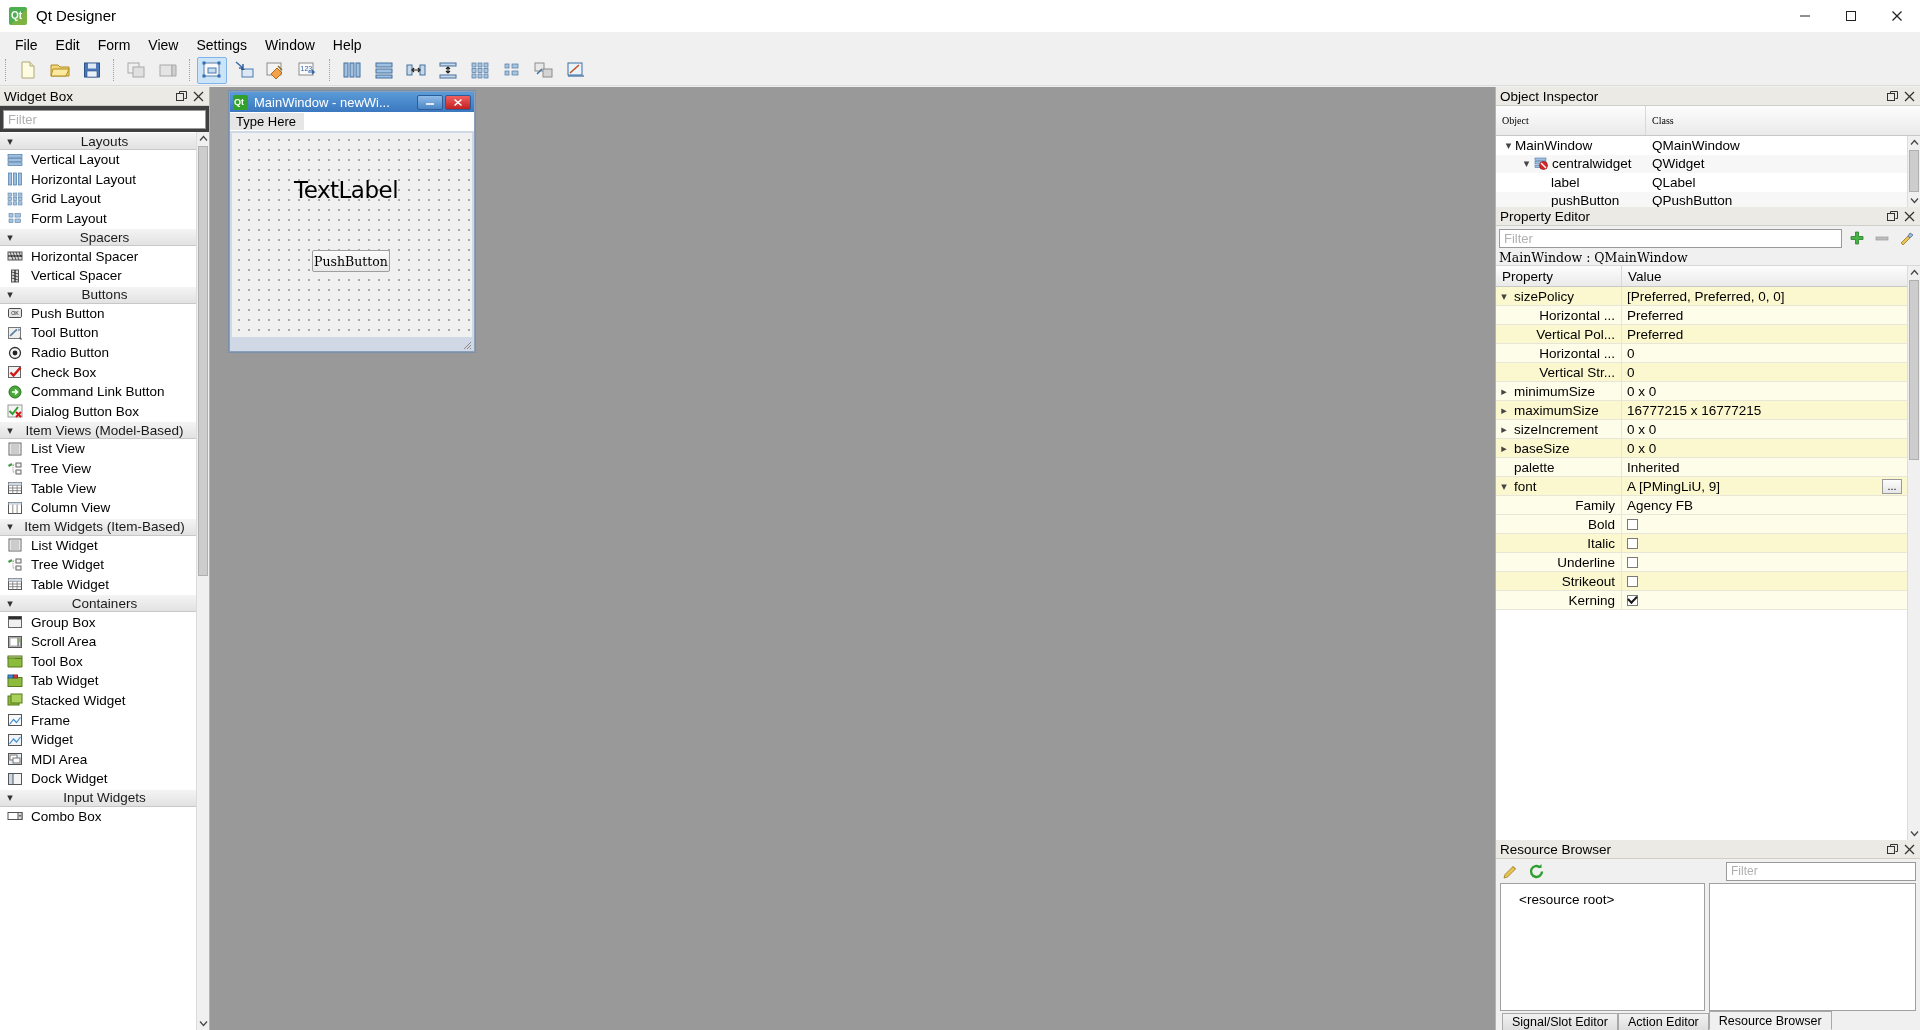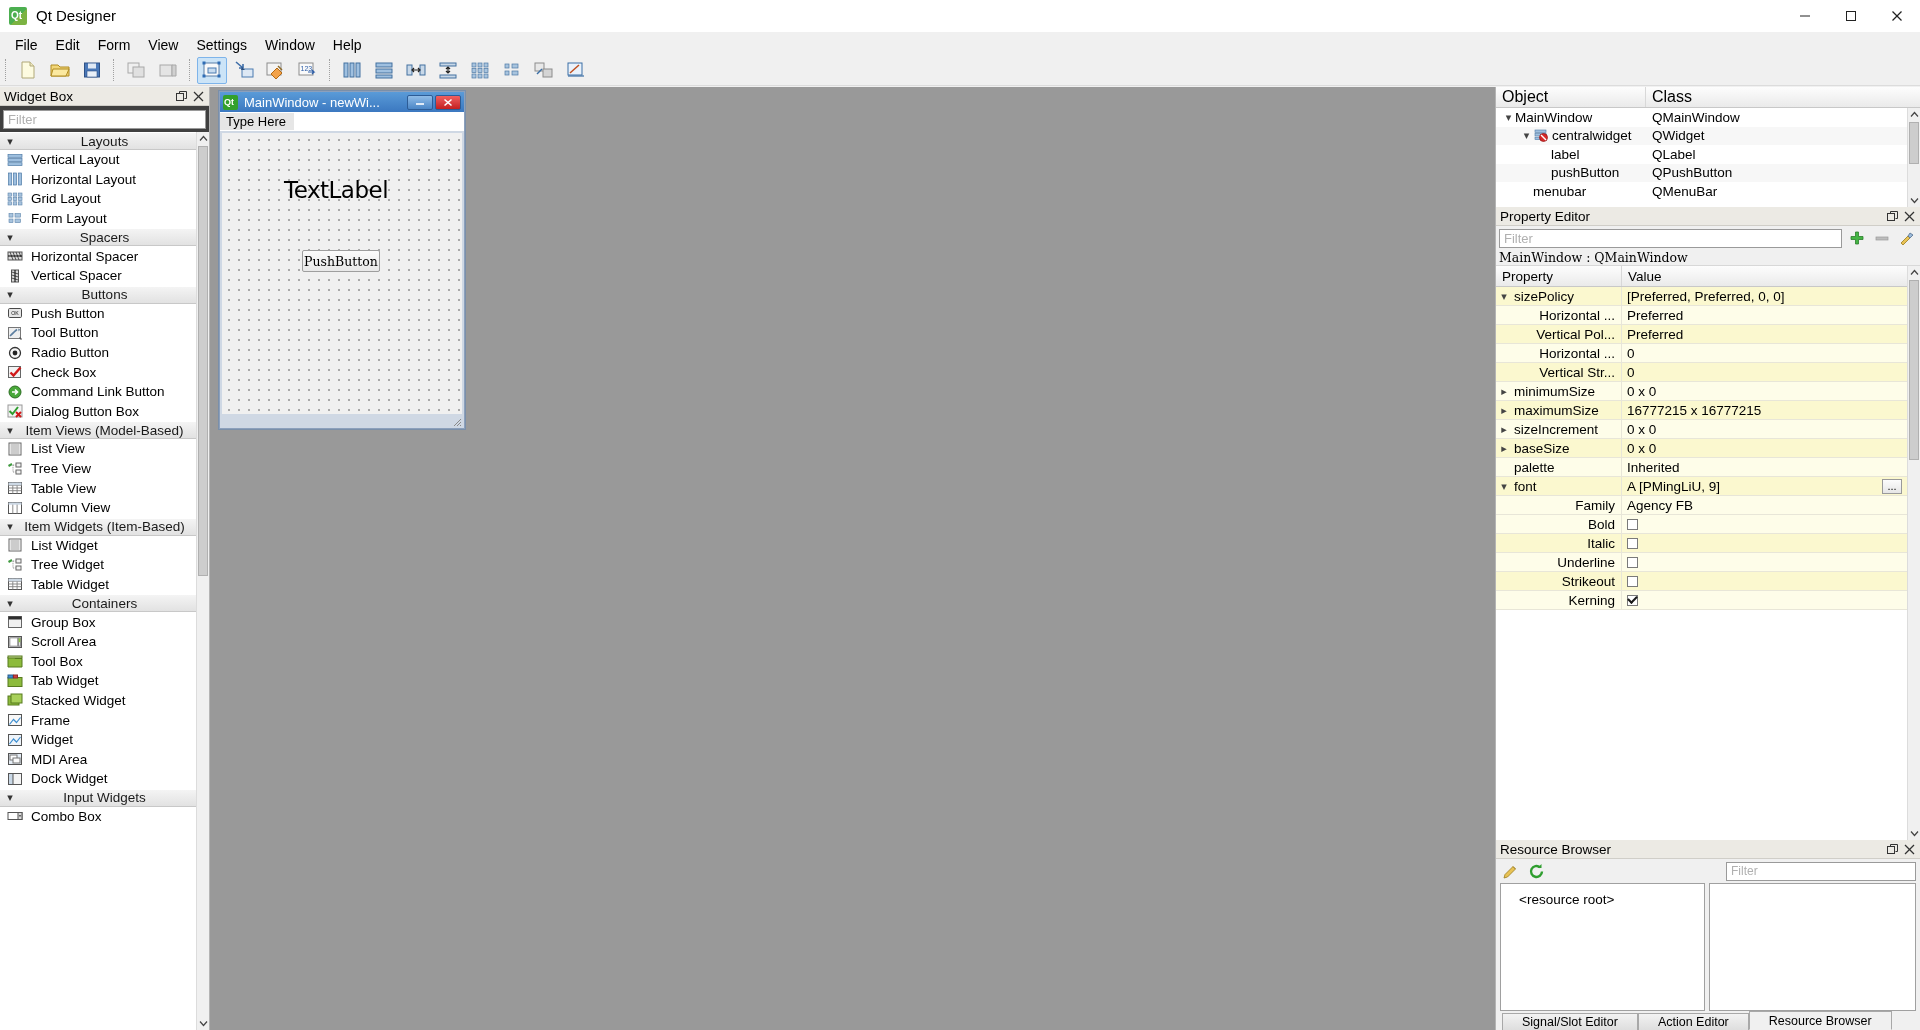--- a/index.html
+++ b/index.html
@@ -87,21 +87,21 @@
   #wb-sb { position:absolute; right:0; top:0; bottom:0; width:13px; background:#f0f0f0;
            border-left:1px solid #dcdcdc; }
   #wb-sb .sb-up, #wb-sb .sb-dn { height:13px; display:flex; align-items:center; justify-content:center; }
   #wb-sb .sb-thumb { position:absolute; left:1px; right:1px; background:#cdcdcd; border:1px solid #b0b0b0; }
 
   
   #canvas { flex:1; background:#999999; position:relative; overflow:hidden; }
 
   
   #form {
-    position:absolute; left:9px; top:4px; width:246px; height:338px;
+    position:absolute; left:19px; top:4px; width:246px; height:261px;
     background:#cfd8e4; border:1px solid #8ca0bc;
     box-shadow:0 0 0 1px #7a8fa9;
   }
   #form-tb {
     height:20px; background:linear-gradient(#5a9bd8,#3b78c0);
     display:flex; align-items:center; padding-left:3px; position:relative;
   }
   #form-tb .f-ico { width:15px; height:15px; background:#33a02c; border-radius:2px;
                     position:relative; margin-right:6px; flex:none; }
   #form-tb .f-ico:after { content:"Qt"; position:absolute; left:1px; top:0;
@@ -131,22 +131,22 @@
     font-size:12.5px; color:#000; font-family:"DejaVu Serif", serif;
   }
   #form-grip { position:absolute; right:2px; bottom:2px; width:12px; height:12px; }
 
   
   #rightcol { width:425px; background:#f0f0f0; display:flex; flex-direction:column;
               border-left:1px solid #b4b4b4; }
 
   
   #objinspector { height:120px; display:flex; flex-direction:column; }
-  .tree-head { height:21px; display:flex; background:linear-gradient(#fdfdfd,#eaeaea);
-               border-bottom:1px solid #c8c8c8; font-size:16px; }
+  .tree-head { height:30px; display:flex; background:linear-gradient(#fdfdfd,#eaeaea);
+               border-bottom:1px solid #c8c8c8; font-size:10px;font-family:Liberation Serif, serif; }
   .tree-head .th { display:flex; align-items:center; padding-left:6px; }
   .th.col-object { width:150px; border-right:1px solid #d8d8d8; }
   .th.col-class { flex:1; }
   .tree-body { flex:1; background:#fff; position:relative; overflow:hidden; }
   .tree-row { height:18.5px; display:flex; font-size:13.5px; align-items:center; }
   .tree-row.alt { background:#f7f7f7; }
   .tree-row .tr-obj { width:150px; display:flex; align-items:center; }
   .tree-row .tr-cls { flex:1; padding-left:6px; }
   .tree-row .tr-chev { width:13px; text-align:center; font-size:11px; color:#444; }
   .tree-row .tr-ico { width:16px; height:14px; margin-right:3px; display:flex;
@@ -198,21 +198,21 @@
   #resbrowser { height:190px; display:flex; flex-direction:column; }
   #rb-toolrow { height:24px; display:flex; align-items:center; padding:2px 4px; gap:6px; }
   #rb-filter { width:190px; margin-left:auto; height:19px; background:#fff;
                border:1px solid #9a9a9a; display:flex; align-items:center;
                padding-left:4px; font-size:12px; color:#b0b0b0; }
   #rb-panes { flex:1; display:flex; gap:4px; padding:0 4px 0 4px; min-height:0; }
   #rb-left { width:205px; background:#fff; border:1px solid #a0a0a0; padding:8px 0 0 18px;
              font-size:13.5px; color:#000; }
   #rb-right { flex:1; background:#fff; border:1px solid #a0a0a0; }
   #rb-tabs { height:19px; display:flex; align-items:flex-end; padding-left:6px; gap:0px; }
-  .rb-tab { height:17px; padding:0 19px; font-size:12.5px; display:flex; align-items:center;
+  .rb-tab { height:17px; padding:0 9px; font-size:12.5px; display:flex; align-items:center;
             border:1px solid #a8a8a8; border-bottom:none;
             background:linear-gradient(#f2f2f2,#dedede); color:#000; }
   .rb-tab.sel { background:#f0f0f0; height:19px; border-bottom:1px solid #f0f0f0;
                 position:relative; z-index:2; }
 </style>
 </head>
 <body>
 
 <div id="titlebar">
   <div class="app-icon"></div>
@@ -807,20 +807,37 @@
               <line x1="11" y1="10" x2="10" y2="11"></line>
           </g>
         </svg>
       </div>
     </div>
   </div>
 
   <div id="rightcol">
 
     <div id="objinspector">
+      <div class="dock-title">
+        <span class="dt-text">Object Inspector</span>
+        <span class="dock-btns">
+          <span>
+            <svg width="11" height="11" viewBox="0 0 11 11">
+                <rect x="0.5" y="2.5" width="7" height="7" fill="none" stroke="#333"></rect>
+                <path d="M3.5 2.5V0.5h7v7h-2" fill="none" stroke="#333"></path>
+              </svg>
+          </span>
+          <span>
+            <svg width="11" height="11" viewBox="0 0 11 11">
+                <line x1="1" y1="1" x2="10" y2="10" stroke="#333" stroke-width="1.3"></line>
+                <line x1="10" y1="1" x2="1" y2="10" stroke="#333" stroke-width="1.3"></line>
+              </svg>
+          </span>
+        </span>
+      </div>
       <div class="tree-head">
         <div class="th col-object">Object</div>
         <div class="th col-class">Class</div>
       </div>
       <div class="tree-body">
         <div id="oi-rows">
             <div class="tree-row">
               <span class="tr-obj" style="padding-left:6px">
                 <span class="tr-chev">▾</span>
                 <span>MainWindow</span>

